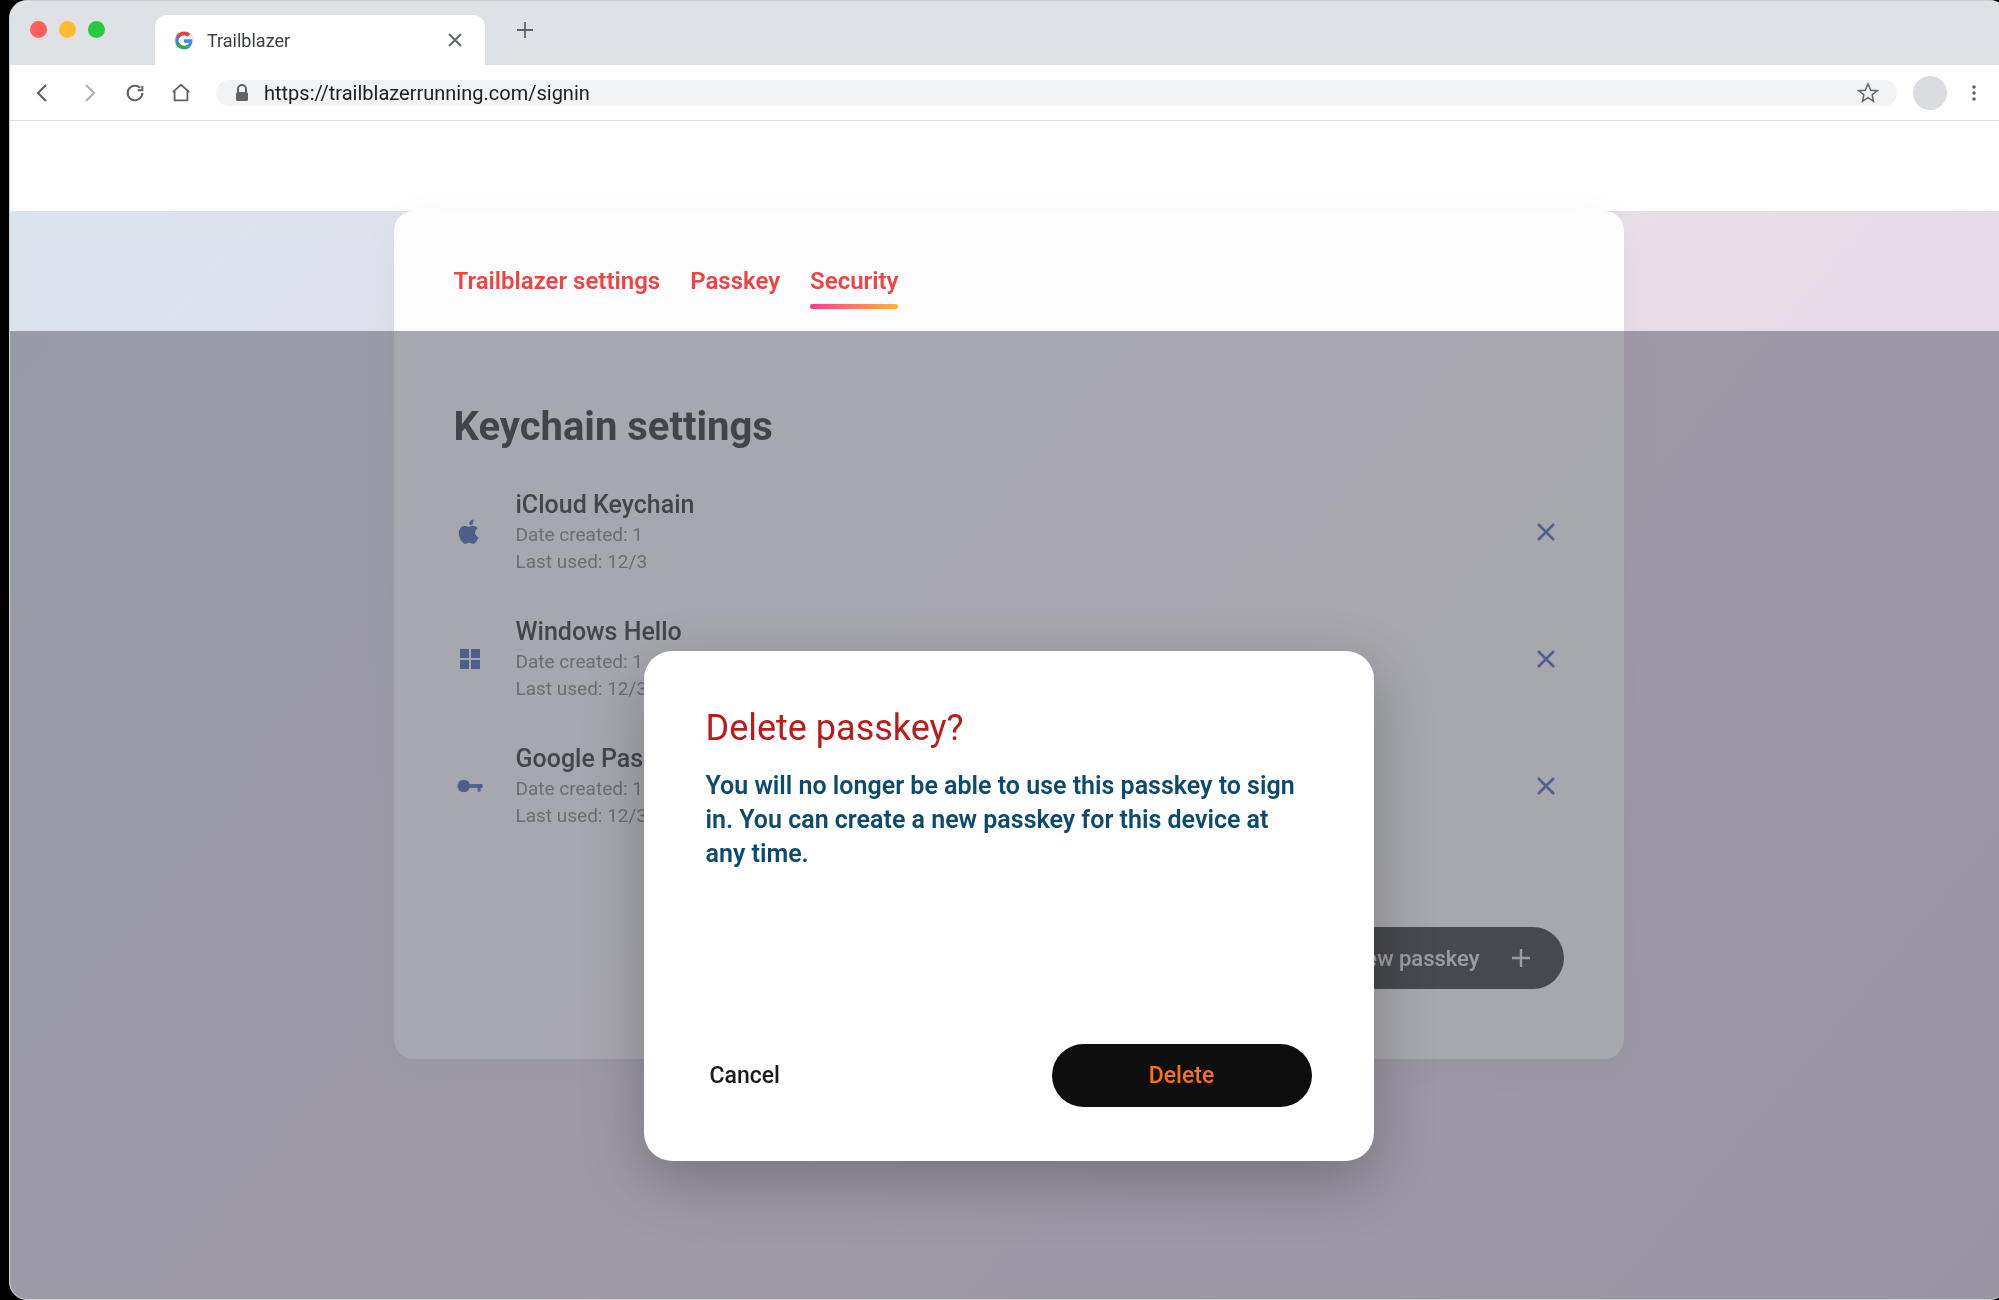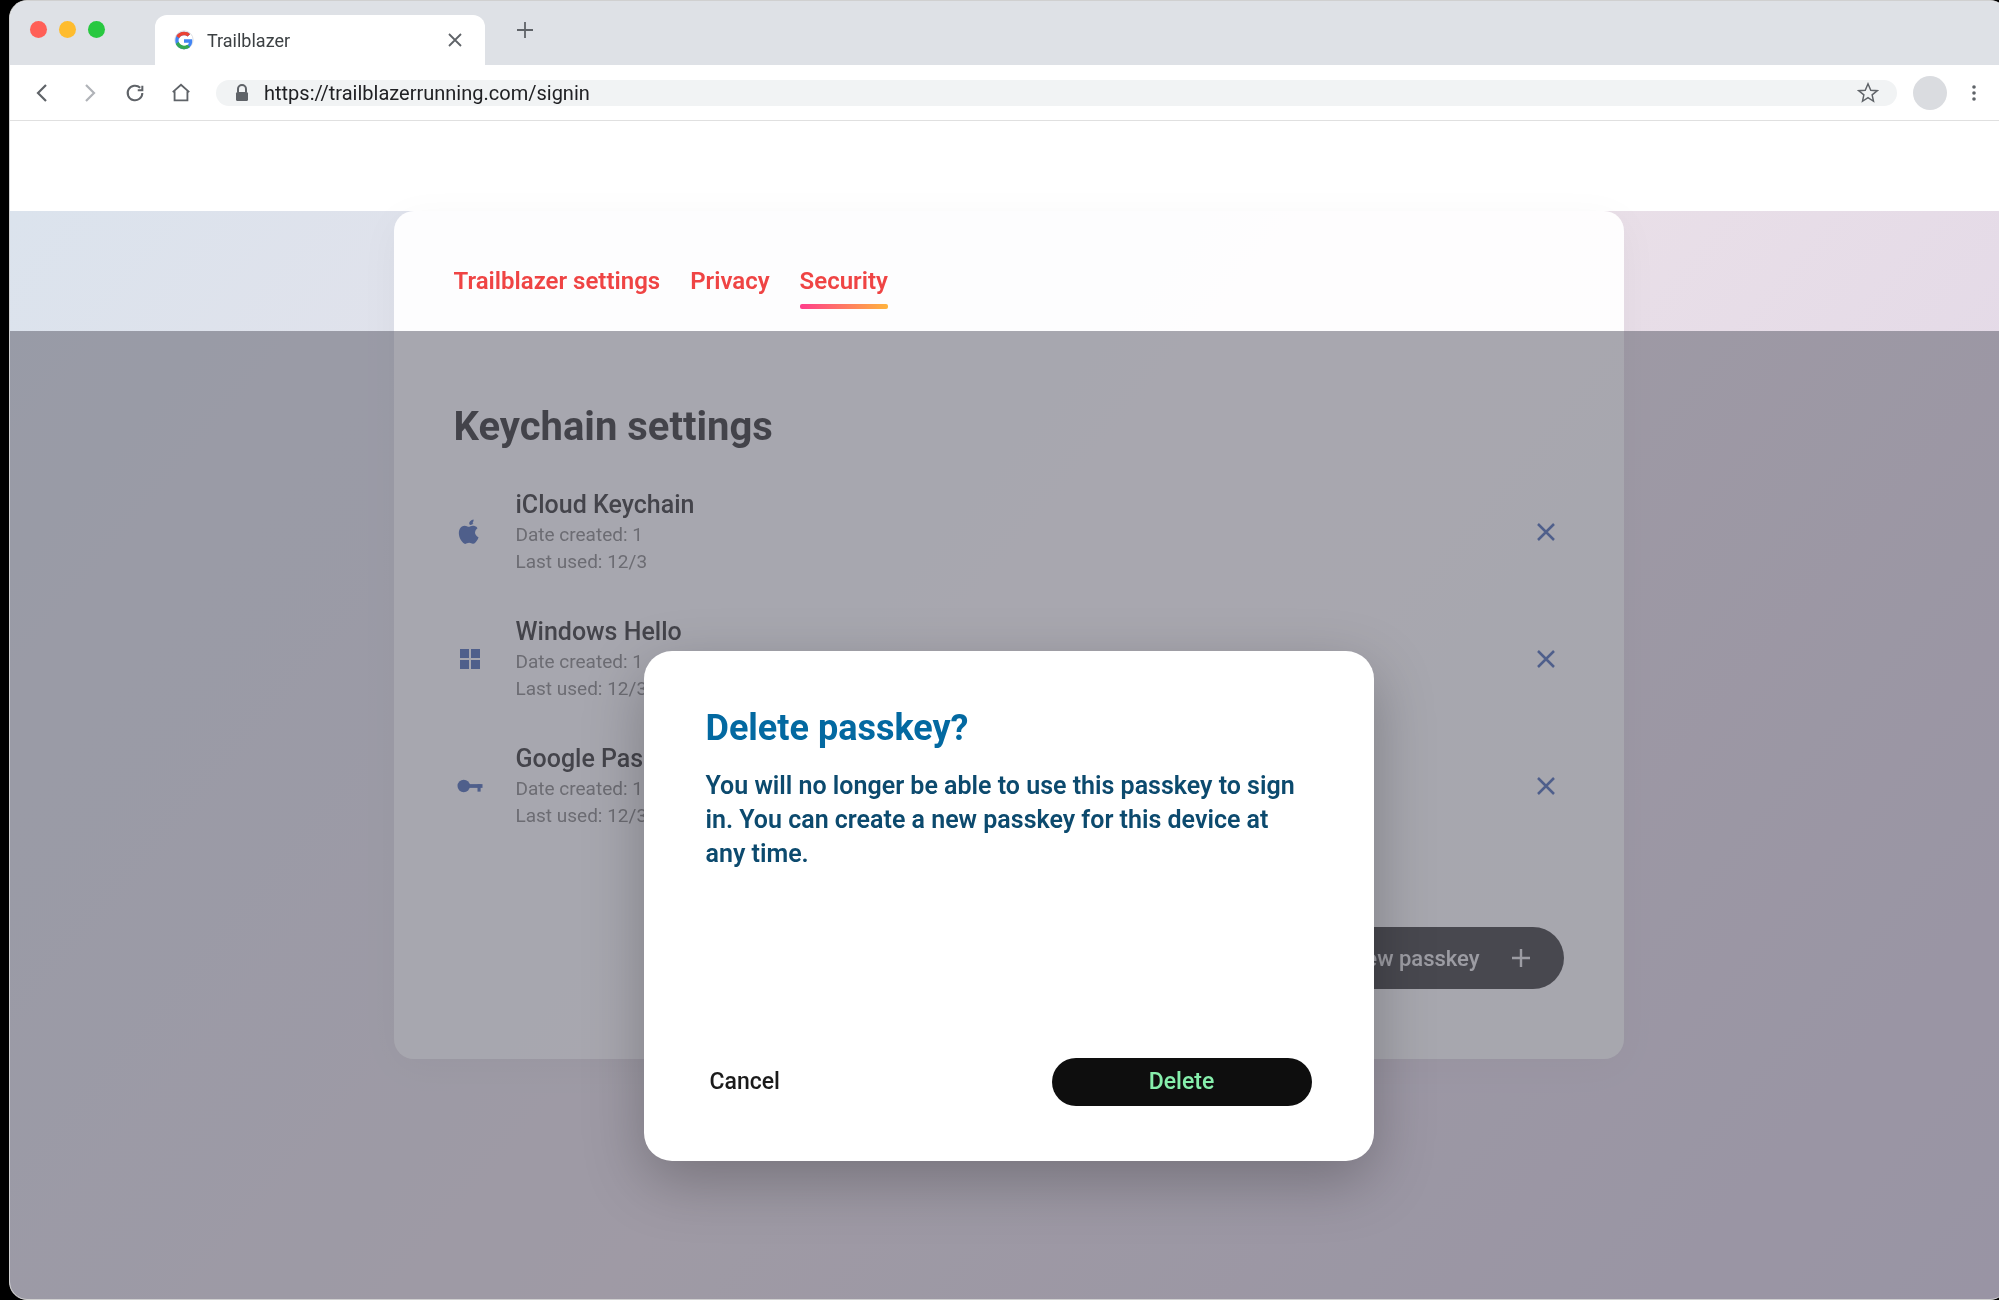--- a/index.html
+++ b/index.html
@@ -248,22 +248,22 @@
       border-radius: 28px;
       width: 730px;
       height: 510px;
       padding: 56px 62px 54px 62px;
       display: flex;
       flex-direction: column;
       box-shadow: 0 20px 60px rgba(0,0,0,0.25);
     }
     .dialog-title {
       font-size: 36px;
-      font-weight: 700;
-      color: #0369a1;
+      font-weight: 400;
+      color: #b91c1c;
     }
     .dialog-body {
       margin-top: 20px;
       font-size: 25px;
       font-weight: 600;
       color: #0c4a6e;
       line-height: 1.35;
     }
     .dialog-actions {
       margin-top: auto;
@@ -275,24 +275,24 @@
       background: none;
       border: none;
       font-size: 23px;
       color: #1a1a1a;
       font-weight: 500;
       cursor: pointer;
       padding: 12px 4px;
     }
     .btn-delete {
       background: #0e0e0e;
-      color: #86efac;
+      color: #f97316;
       border: none;
       border-radius: 34px;
-      height: 48px;
+      height: 63px;
       width: 260px;
       font-size: 23px;
       font-weight: 500;
       cursor: pointer;
     }
     svg { display: block; }
   </style>
 </head>
 <body>
 
@@ -372,21 +372,21 @@
           <circle cx="9" cy="15" r="1.8" fill="#5f6368"></circle>
         </svg>
     </div>
   </div>
 
   <div class="page">
 
     <div class="settings-card">
       <div class="sub-tabs">
         <div class="sub-tab">Trailblazer settings</div>
-        <div class="sub-tab">Privacy</div>
+        <div class="sub-tab">Passkey</div>
         <div class="sub-tab active">Security</div>
       </div>
 
       <h2 class="section-title">Keychain settings</h2>
 
       <div class="passkey-list">
 
         <div class="passkey-row">
           <span class="passkey-icon">
             <svg viewBox="0 0 24 24" width="28" height="28" fill="#3a5db0">

